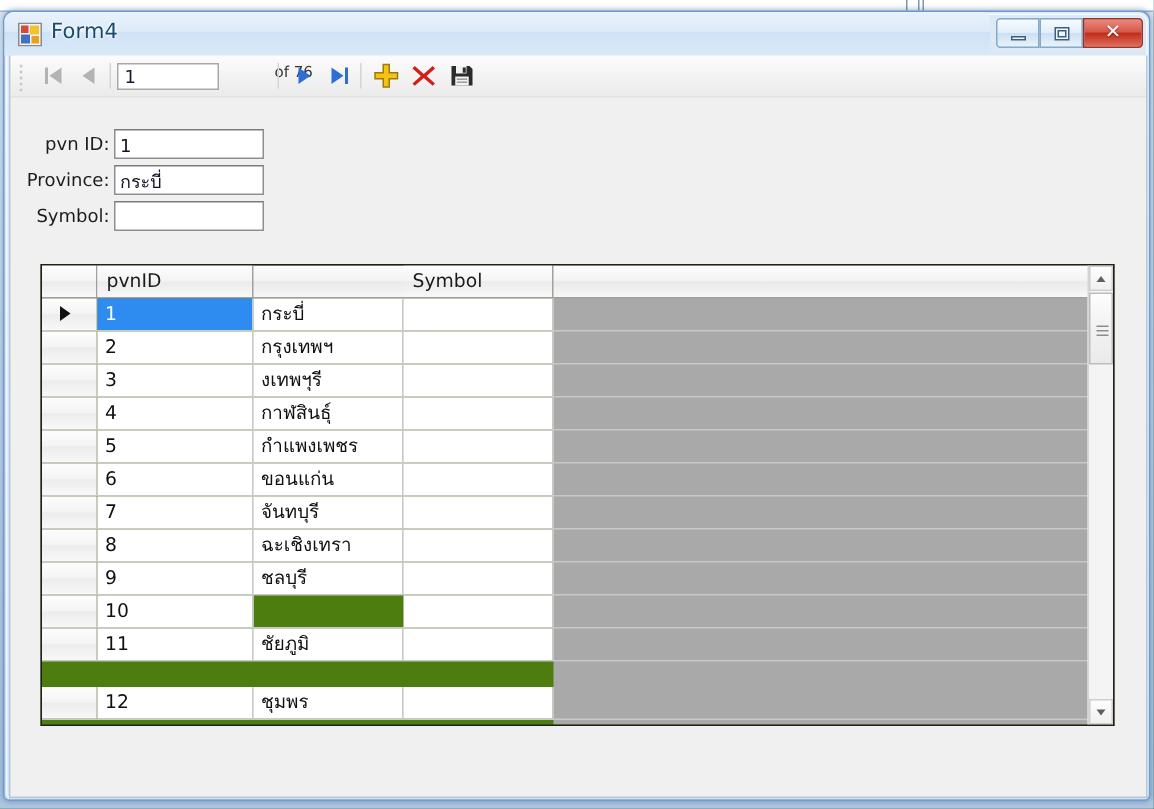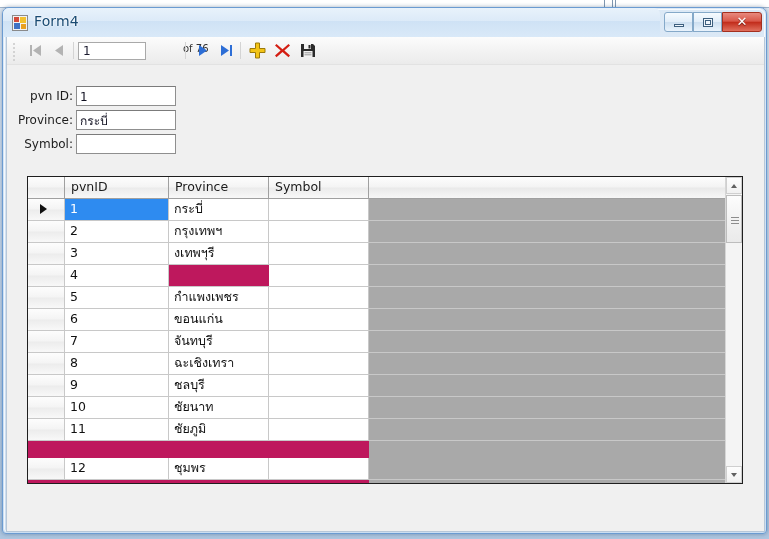--- a/index.html
+++ b/index.html
@@ -184,21 +184,21 @@
     padding:1px 0 0 3px;
     font-family:"DejaVu Sans","Liberation Sans",sans-serif;
     outline:none;
   }
 
   
   #grid-wrap {
     position:absolute;
     left: 20px; top: 139px;
     width: 716px; height: 308px;
-    background:#be185d;
+    background:#4d7c0f;
     border:1px solid #1f1f1f;
     box-sizing:border-box;
     overflow:hidden;
   }
   #grid-filler {
     position:absolute;
     left: 341px; top: 0;
     width: 357px; height: 306px;
     background:#a9a9a9;
   }
@@ -431,21 +431,20 @@
     <div class="fld-label" style="left:0px; top:100px; width:66px;">Symbol:</div>
     <input class="fld-input" style="left: 69px; top: 97px;" type="text" value="">
 
     <div id="grid-wrap">
 
       <div id="grid-filler"></div>
 
       <div id="grid-header">
         <div id="hdr-corner"></div>
         <div class="hdr-cell c-id">pvnID</div>
-        <div class="hdr-cell c-prov">Province</div>
         <div class="hdr-cell c-sym">Symbol</div>
       </div>
 
       <div class="grow" style="top:22px">
         <div class="rowhdr">
             <span class="rowhdr-arrow"></span>
           </div>
         <div class="cell c-id sel">1</div>
         <div class="cell c-prov thai">กระบี่</div>
         <div class="cell c-sym"></div>
@@ -461,20 +460,21 @@
       <div class="grow" style="top:66px">
         <div class="rowhdr"></div>
         <div class="cell c-id">3</div>
         <div class="cell c-prov thai">งเทพฯุรี</div>
         <div class="cell c-sym"></div>
       </div>
 
       <div class="grow" style="top:88px">
         <div class="rowhdr"></div>
         <div class="cell c-id">4</div>
+        <div class="cell c-prov thai">กาฬสินธุ์</div>
         <div class="cell c-sym"></div>
       </div>
 
       <div class="grow" style="top:110px">
         <div class="rowhdr"></div>
         <div class="cell c-id">5</div>
         <div class="cell c-prov thai">กำแพงเพชร</div>
         <div class="cell c-sym"></div>
       </div>
 
@@ -502,21 +502,20 @@
       <div class="grow" style="top:198px">
         <div class="rowhdr"></div>
         <div class="cell c-id">9</div>
         <div class="cell c-prov thai">ชลบุรี</div>
         <div class="cell c-sym"></div>
       </div>
 
       <div class="grow" style="top:220px">
         <div class="rowhdr"></div>
         <div class="cell c-id">10</div>
-        <div class="cell c-prov thai">ชัยนาท</div>
         <div class="cell c-sym"></div>
       </div>
 
       <div class="grow" style="top:242px">
         <div class="rowhdr"></div>
         <div class="cell c-id">11</div>
         <div class="cell c-prov thai">ชัยภูมิ</div>
         <div class="cell c-sym"></div>
       </div>
 

